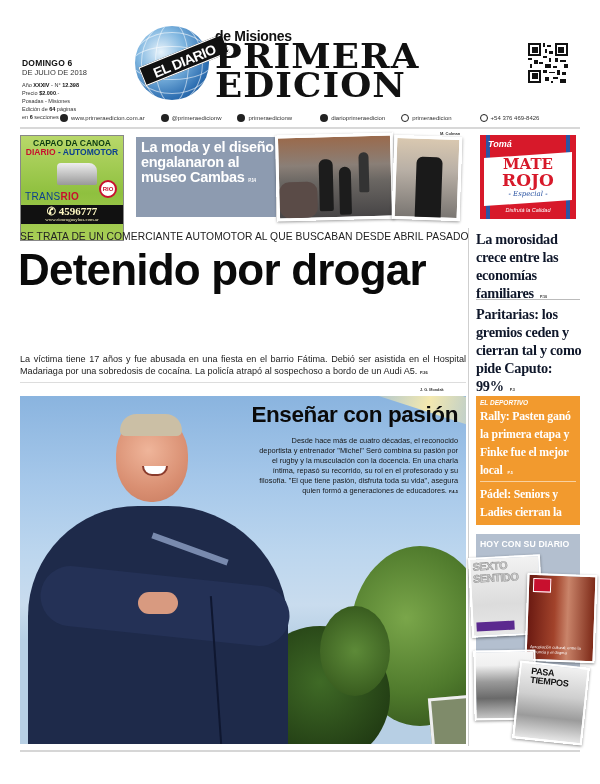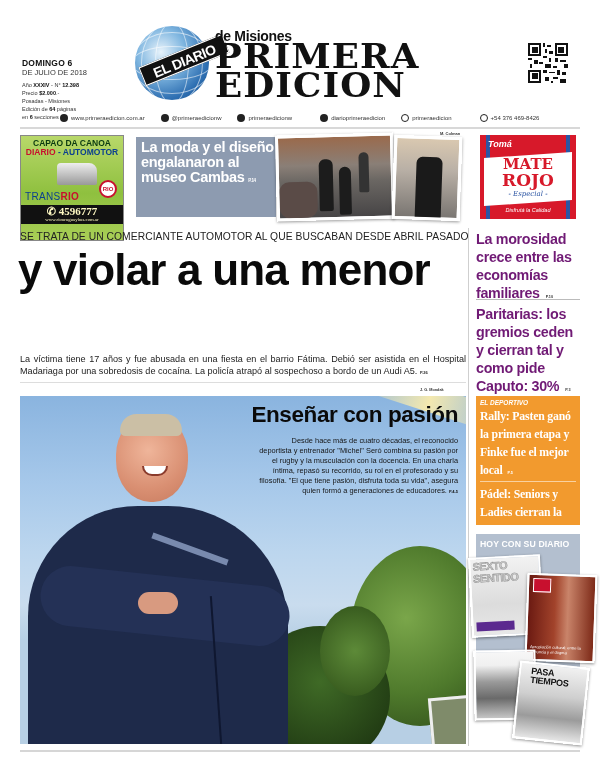--- a/index.html
+++ b/index.html
@@ -98,21 +98,21 @@
 
   #feature-title { position: absolute; right: 8px; top: 6px; font-weight: 700; font-size: 22.5px; color: #0a0a0a; letter-spacing: -0.4px; }
   #feature-body { position: absolute; right: 8px; top: 40px; width: 200px; font-size: 7.4px; line-height: 10px; text-align: right; color: #151515; }
   #feature-body .pg { font-size: 4px; font-weight: 700; }
   #bottomrule { left: 20px; top: 750px; width: 560px; height: 2px; background: #d6d6d6; }
 
   
   .sidebox { position: absolute; left: 476px; width: 106px; }
   #side1 { top: 230px; }
   #side2 { top: 305px; }
-  .side-hd { font-weight: 700; font-size: 14.3px; line-height: 15.2px; color: #701a75; letter-spacing: -0.3px; }
+  .side-hd { font-weight: 700; font-size: 14.3px; line-height: 15.2px; color: #0f172a; letter-spacing: -0.3px; font-family: Liberation Serif, serif; }
   .side-pg { font-size: 3.8px; font-weight: 700; color: #333; margin-left: 6px; }
   .side-sep { position: absolute; left: 476px; width: 104px; height: 1px; background: #bbb; }
 
   #deportivo { left: 476px; top: 396px; width: 104px; height: 129px; background: #f29a2e; padding: 3px 4px; }
   #deportivo .sec { font-size: 6.5px; font-weight: 700; font-style: italic; color: #fff; }
   #deportivo .hd { font-weight: 700; font-size: 11.8px; line-height: 12.6px; color: #fff; letter-spacing: -0.2px; font-family: Liberation Serif, serif; }
   #deportivo .pg { font-size: 3.8px; font-weight: 700; margin-left: 5px; }
   #deportivo .sep { height: 1px; background: rgba(255,255,255,0.55); margin: 3px 0 2px 0; }
 
   #hoy { left: 476px; top: 534px; width: 104px; height: 212px; overflow: visible; }
@@ -255,21 +255,21 @@
   <div class="white"></div>
   <div class="toma">Tomá</div>
   <div class="mate">MATE</div>
   <div class="rojo">ROJO</div>
   <div class="especial">- Especial -</div>
   <div class="lema">Disfrutá la Calidad</div>
 </div>
 
 <div id="kicker" class="abs">SE TRATA DE UN COMERCIANTE AUTOMOTOR AL QUE BUSCABAN DESDE ABRIL PASADO</div>
 <div id="headline" class="abs">
-  <div>y violar a una menor</div>
+  <div>Detenido por drogar</div>
 </div>
 <div id="deck" class="abs"><span>La víctima tiene 17 años y fue abusada en una fiesta en el barrio Fátima. Debió ser asistida en el Hospital Madariaga por una sobredosis de cocaína. La policía atrapó al sospechoso a bordo de un Audi A5.</span> <span class="pg">P.26</span></div>
 <div id="maindiv" class="abs"></div>
 <div id="credit-photo" class="abs">J. G. Mondak</div>
 <div id="vrule" class="abs"></div>
 
 <div id="feature" class="abs">
   <div id="sunflare"></div>
   <div class="tree" style="left:330px;top:150px;width:140px;height:180px;background:radial-gradient(circle at 40% 40%,#7aa64a 0%,#4f7a2c 55%,#2c4a18 100%);"></div>
   <div class="tree" style="left:230px;top:230px;width:140px;height:140px;background:radial-gradient(circle at 50% 40%,#3f6a26 0%,#223d14 70%,#142609 100%);"></div>
@@ -287,21 +287,21 @@
   <div id="feature-title">Enseñar con pasión</div>
   <div id="feature-body"><span>Desde hace más de cuatro décadas, el reconocido deportista y entrenador "Michel" Seró combina su pasión por el rugby y la musculación con la docencia. En una charla íntima, repasó su recorrido, su rol en el profesorado y su filosofía. "El que tiene pasión, disfruta toda su vida", asegura quien formó a generaciones de educadores.</span> <span class="pg">P.4-5</span></div>
 </div>
 <div id="bottomrule" class="abs"></div>
 
 <div id="side1" class="sidebox">
   <span class="side-hd">La morosidad crece entre las economías familiares</span><span class="side-pg">P.10</span>
 </div>
 <div class="side-sep" style="top:299px;"></div>
 <div id="side2" class="sidebox">
-  <span class="side-hd">Paritarias: los gremios ceden y cierran tal y como pide Caputo: 30%</span><span class="side-pg">P.3</span>
+  <span class="side-hd">Paritarias: los gremios ceden y cierran tal y como pide Caputo: 99%</span><span class="side-pg">P.3</span>
 </div>
 
 <div id="deportivo" class="abs">
   <div class="sec">EL DEPORTIVO</div>
   <div><span class="hd">Rally: Pasten ganó la primera etapa y Finke fue el mejor local</span><span class="pg" style="color:#fff">P.5</span></div>
   <div class="sep"></div>
   <div><span class="hd">Pádel: Seniors y Ladies cierran la fecha única del Clasificatorio</span><span class="pg" style="color:#fff">P.4</span></div>
 </div>
 
 <div id="hoy" class="abs">

